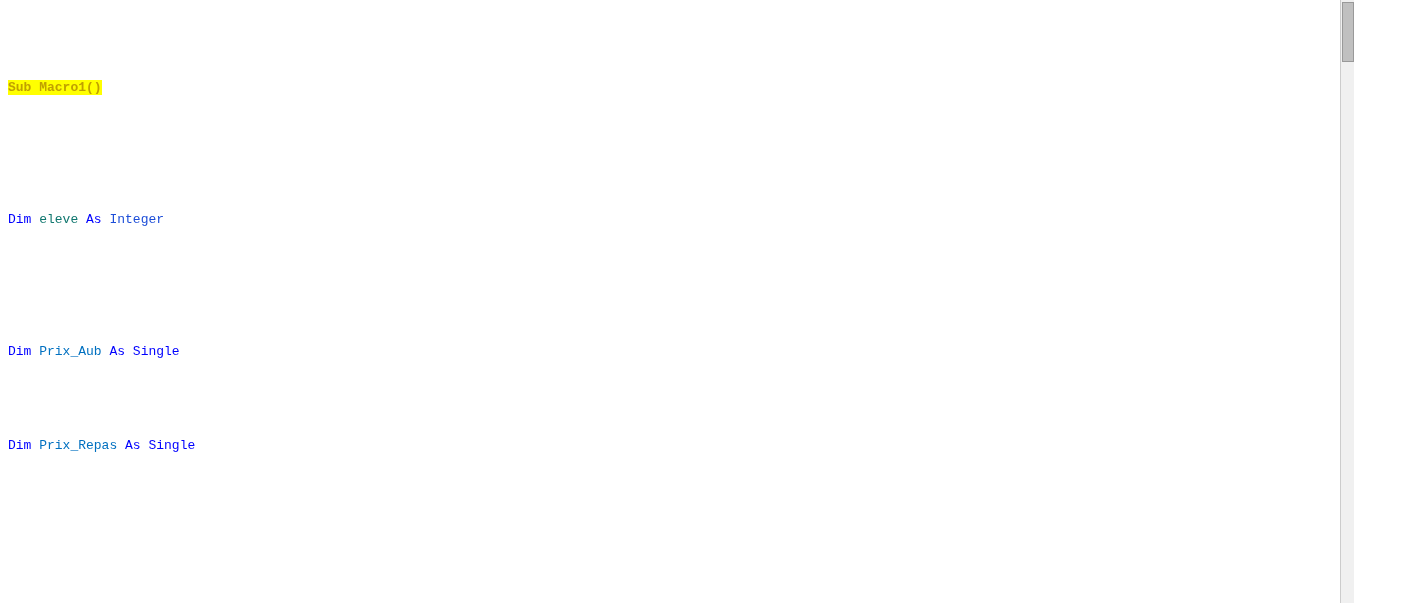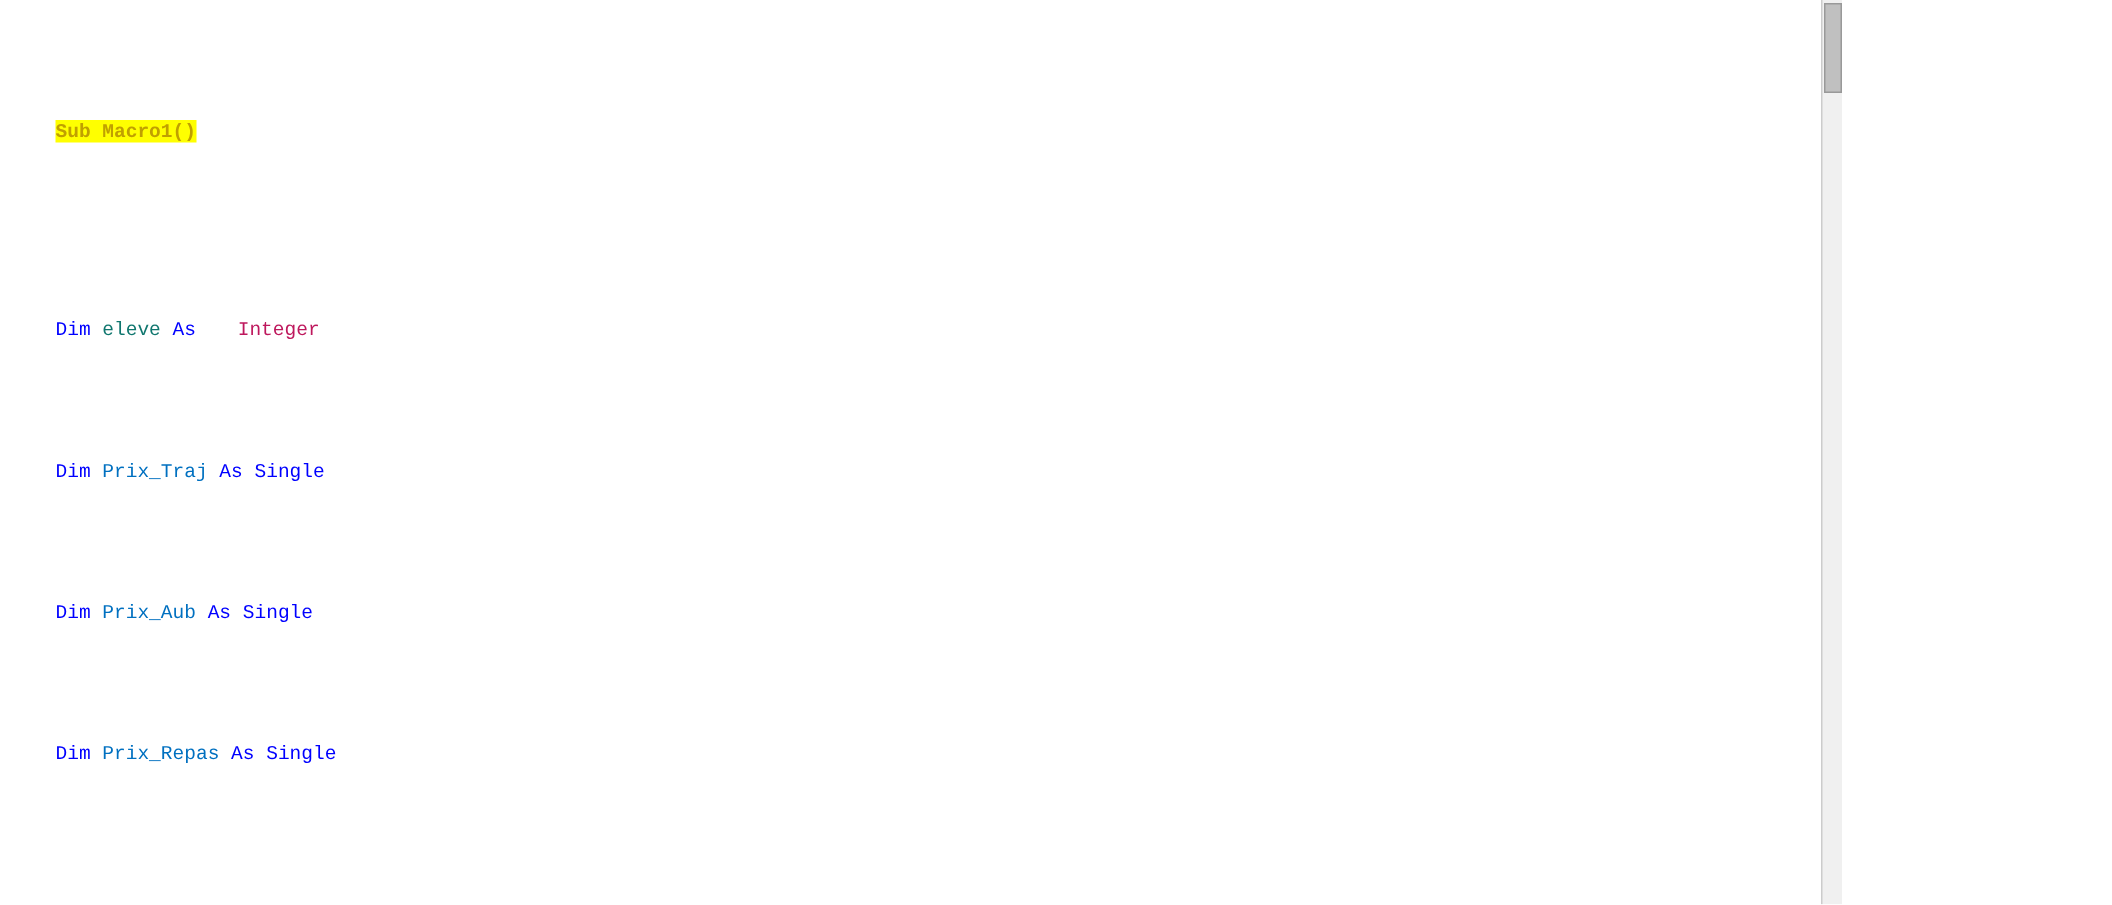--- a/index.html
+++ b/index.html
@@ -9,27 +9,26 @@
     }
 
     body {
       background-color: #ffffff;
       font-family: 'Courier New', Courier, monospace;
       font-size: 13px;
       overflow: hidden;
     }
 
     .editor-container {
-      width: 1228px;
+      width: 1354px;
       height: 603px;
       background-color: #ffffff;
       display: flex;
       overflow: hidden;
       position: relative;
-      padding-left: 29px;
     }
 
     .code-area {
       flex: 1;
       padding: 4px 8px;
       overflow: hidden;
       white-space: pre;
       line-height: 1.45;
     }
 
@@ -60,24 +59,23 @@
 
 <div class="editor-container">
   <div class="code-area">
 
     
     <span class="code-line"><span style="background-color:#ffff00; color:#c0a000; font-weight:bold;">Sub Macro1()</span></span>
 
     
 
     
-    <span class="code-line"><span style="color:#0000ff;">Dim</span><span style="color:#0f766e;"> eleve</span> <span style="color:#0000ff;">As</span> <span style="color:#be185d;margin-left:20px;">Integer</span></span>
+    <span class="code-line"><span style="color:#0000ff;">Dim</span><span style="color:#0f766e;"> eleve</span> <span style="color:#0000ff;">As</span> <span style="color:#1d4ed8;">Integer</span></span>
 
     
-    <span class="code-line"><span style="color:#0000ff;">Dim</span><span style="color:#0070c0;"> Prix_Traj</span> <span style="color:#0000ff;">As</span> <span style="color:#0000ff;">Single</span></span>
 
     
     <span class="code-line"><span style="color:#0000ff;">Dim</span><span style="color:#0070c0;"> Prix_Aub</span> <span style="color:#0000ff;">As</span> <span style="color:#0000ff;">Single</span></span>
 
     
     <span class="code-line"><span style="color:#0000ff;">Dim</span><span style="color:#0070c0;text-align:right;"> Prix_Repas</span> <span style="color:#0000ff;">As</span> <span style="color:#0000ff;">Single</span></span>
 
     
     
 

